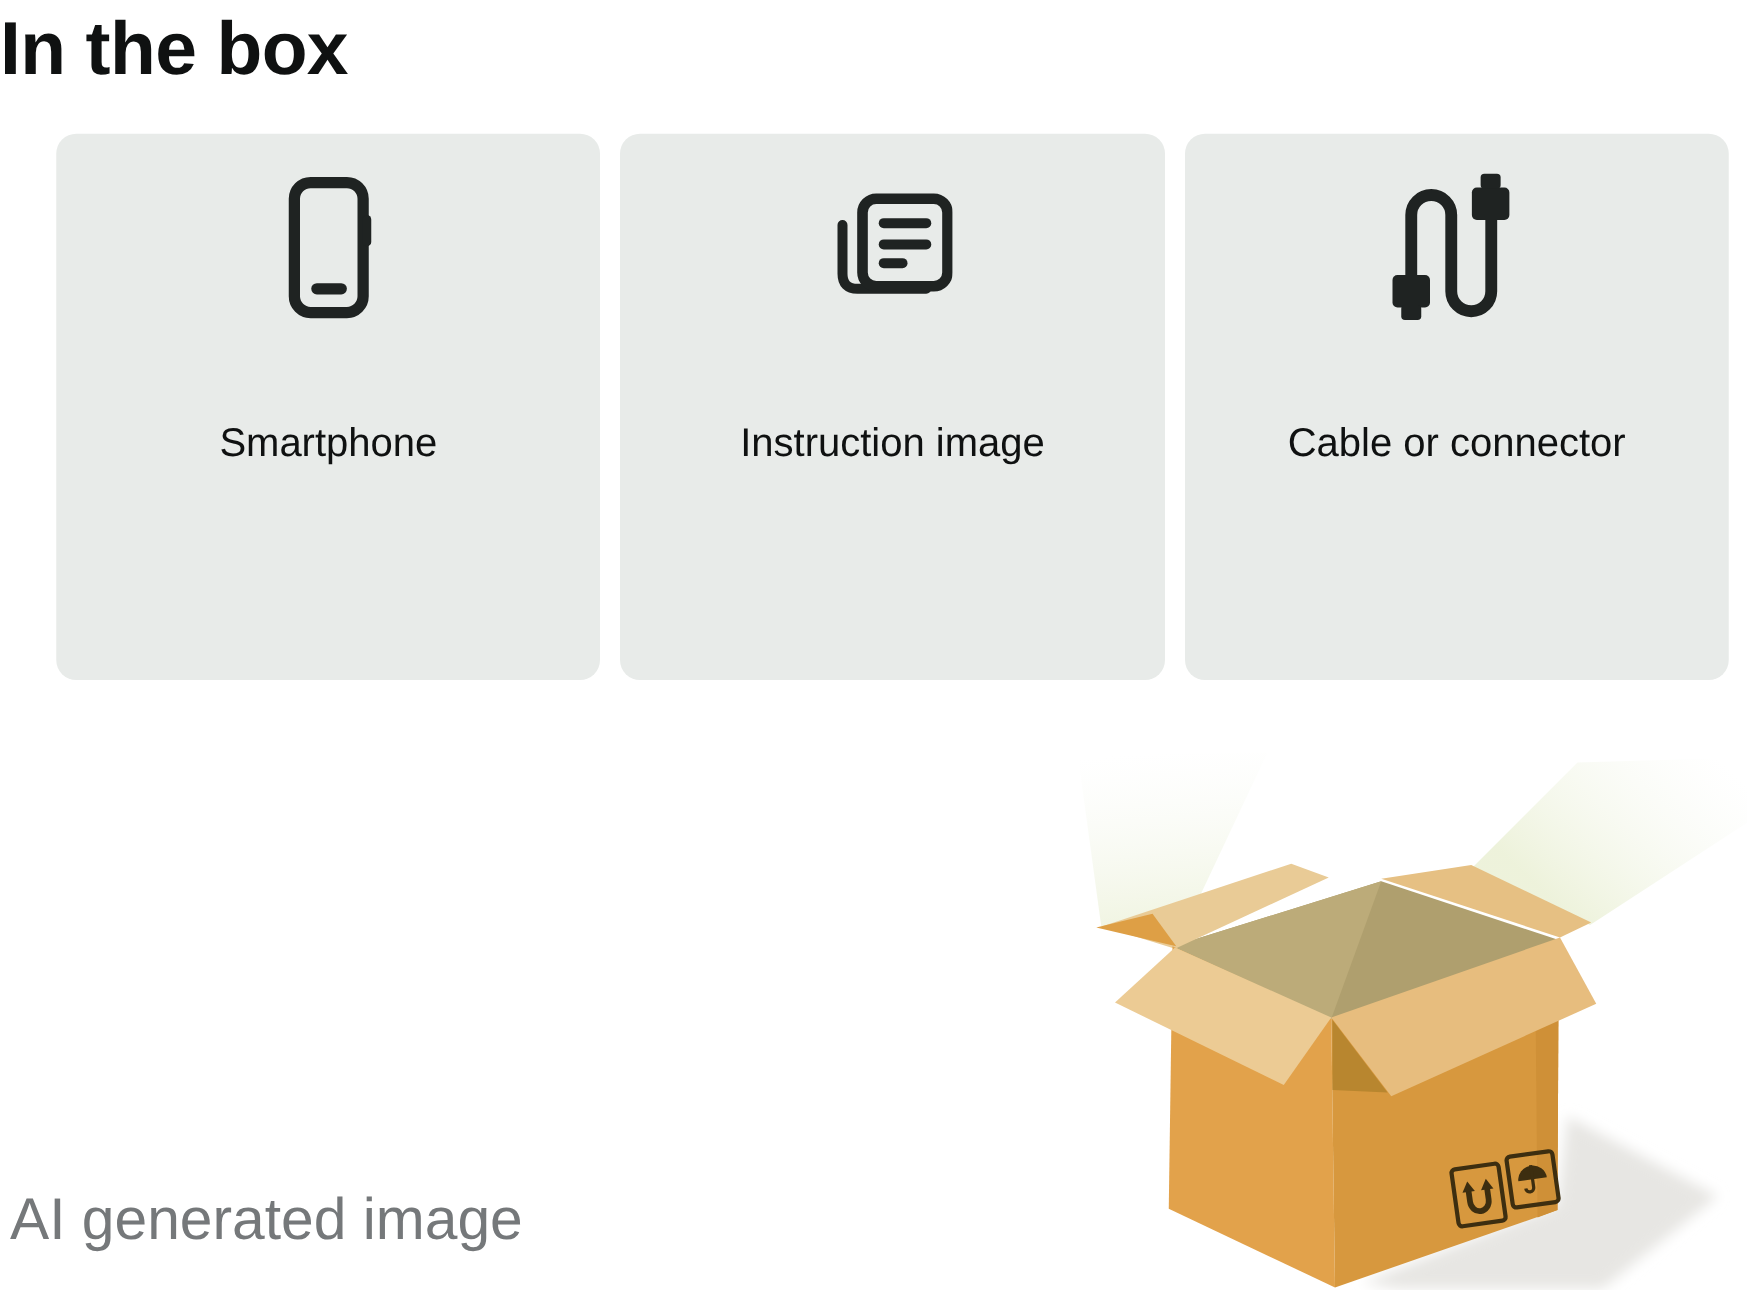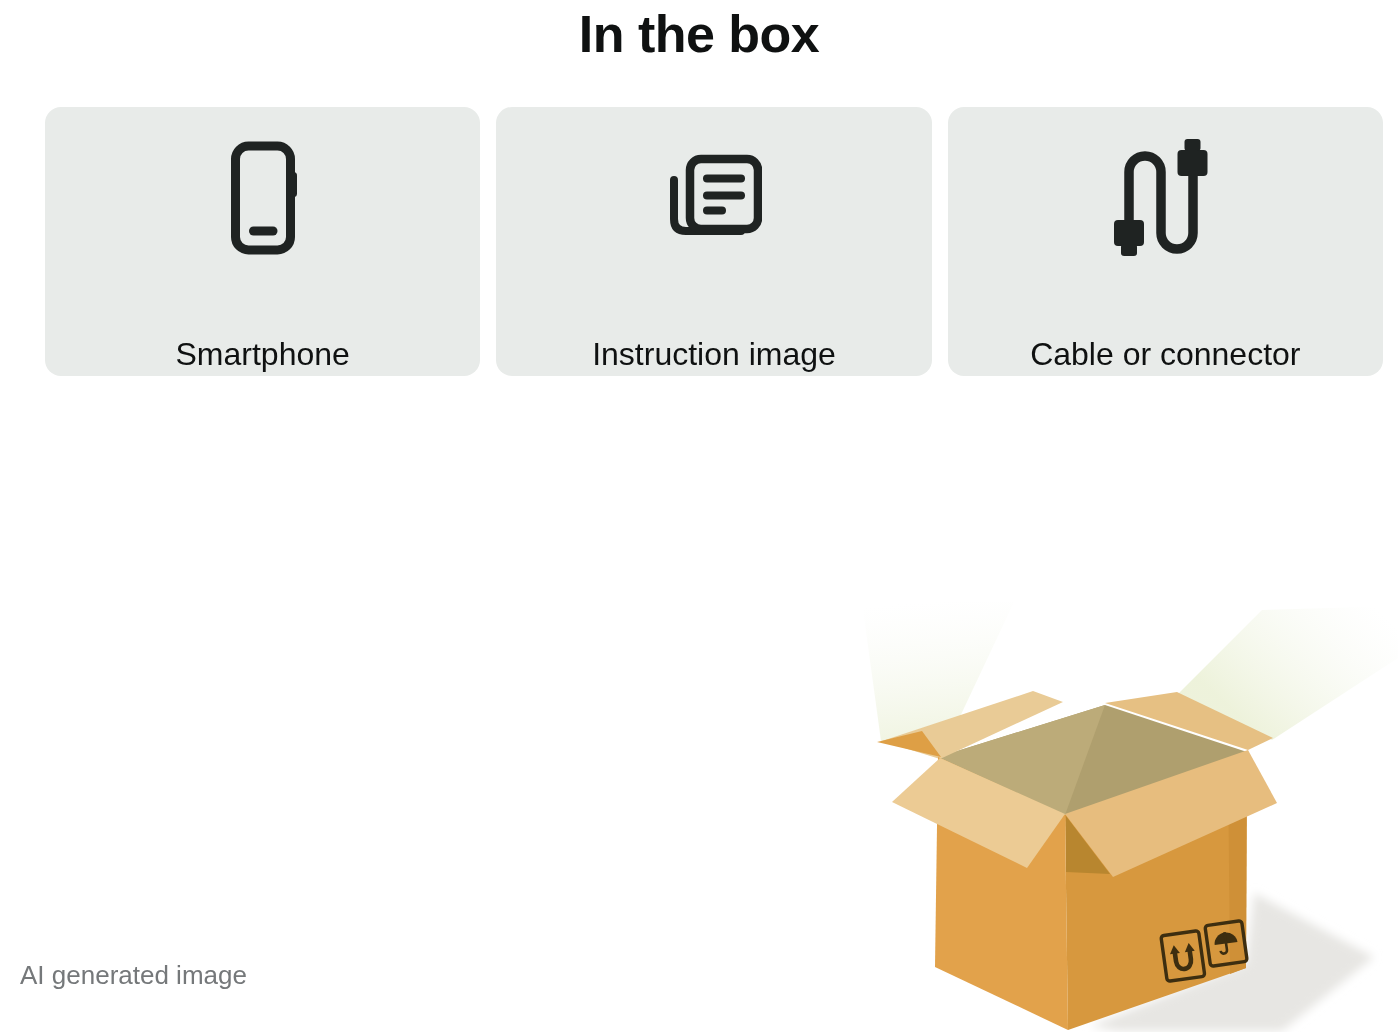--- a/index.html
+++ b/index.html
@@ -5,48 +5,48 @@
   html,body{margin:0;padding:0;}
   body{
     width:1398px;height:1032px;overflow:hidden;position:relative;
     background:#ffffff;
     font-family:"Liberation Sans", sans-serif;
     color:var(--text,#0f1111);
   }
   .stage{position:absolute;inset:0;}
   .page-title{
     position:absolute;top:0;left:0;right:0;margin:0;
-    text-align:center;
-    font-size:52px;font-weight:700;letter-spacing:-0.5px;
+    text-align:left;
+    font-size:60px;font-weight:700;letter-spacing:-0.5px;
     color:var(--text,#0f1111);
     padding-top:4px;
   }
   .cards{
     position:absolute;top:107px;left:45px;right:15px;
     display:flex;gap:16px;
   }
   .card{
-    flex:1 1 0;height:269px;
+    flex:1 1 0;height:437px;
     background:var(--card-background,#e8ebe9);
     border-radius:16px;
     display:flex;flex-direction:column;align-items:center;
   }
   .icon-wrap{
     height:126px;margin-top:30px;
     display:flex;align-items:center;justify-content:center;
   }
   .card-label{
     margin-top:72px;
     font-size:32px;line-height:38px;font-weight:400;
     color:var(--text,#0f1111);
     text-align:center;
   }
   .watermark{
-    position:absolute;left:20px;top:955px;
-    font-size:26px;line-height:40px;
+    position:absolute;left:8px;top:955px;
+    font-size:47px;line-height:40px;
     color:var(--watermark-text,#75787a);
   }
   .box-art{position:absolute;left:860px;top:600px;width:538px;height:432px;}
   
   .ic-stroke{stroke:var(--icon-stroke,#1f2322);fill:none;}
   .ic-fill{fill:var(--icon-stroke,#1f2322);}
   .sym-stroke{stroke:var(--box-symbol,#3d2e10);fill:none;}
   .sym-fill{fill:var(--box-symbol,#3d2e10);}
 </style>
 </head>

